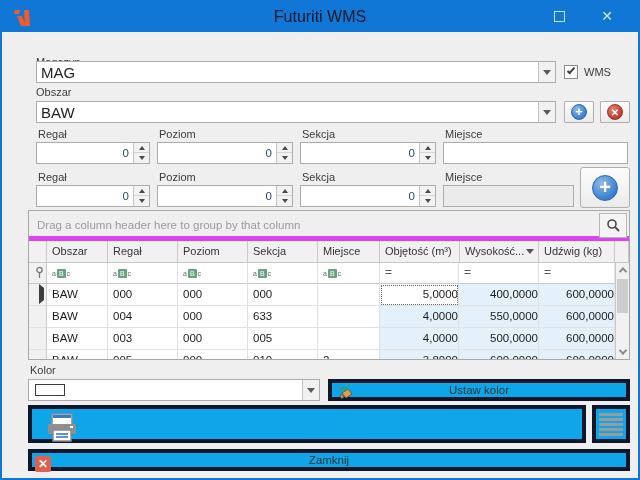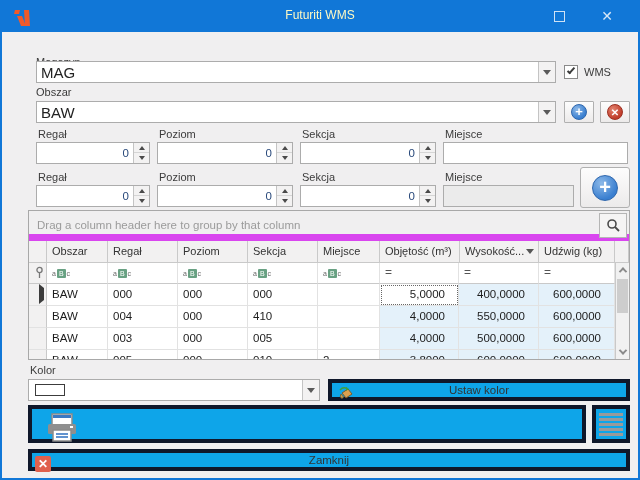--- a/index.html
+++ b/index.html
@@ -3,21 +3,21 @@
 <meta charset="utf-8">
 <style>
   * { margin:0; padding:0; box-sizing:border-box; }
   body { background:#888; font-family:"Liberation Sans", sans-serif; }
   .window { position:relative; width:640px; height:480px; background:#1177d7; overflow:hidden;
             font-family:"Liberation Sans", sans-serif; }
   .client { position:absolute; left:2px; top:32px; width:636px; height:446px; background:#f0eff0; }
 
   
   .titlebar { position:absolute; left:0; top:0; width:640px; height:32px; background:#1177d7; }
-  .title { position:absolute; left:0; right:0; top:8px; text-align:center; color:#fef9c3; font-size:12px; }
+  .title { position:absolute; left:0; right:0; top:8px; text-align:center; color:#0f172a; font-size:16px; }
   .logo { position:absolute; left:12px; top:6px; }
   .tb-btn { position:absolute; top:5px; width:26px; height:22px; display:flex; align-items:center; justify-content:center; }
   .btn-max { left:546px; }
   .btn-close { left:594px; }
   .max-glyph { width:11px; height:11px; border:1px solid #cfe2f5; }
   .close-glyph { color:#d9e8f7; font-size:14px; line-height:1; }
 
   
   .lbl { position:absolute; font-size:11px; color:#3b3b3b; }
   .combo { position:absolute; height:22px; background:#fff; border:1px solid #acacac; }
@@ -52,32 +52,32 @@
   .circle.red  { background:radial-gradient(circle at 35% 30%, #e2836f, #c13d2b 70%); border:1px solid #9c2f21; }
 
   .checkbox { position:absolute; width:14px; height:14px; background:#fff; border:1px solid #8a8a8a; }
   .checkmark { position:absolute; left:2px; top:2px; width:8px; height:4px;
                border-left:2px solid #3c3c3c; border-bottom:2px solid #3c3c3c; transform:rotate(-48deg); }
 
   
   .grid { position:absolute; left:28px; top:210px; width:602px; height:150px; background:#fff;
           border:1px solid #a8a8a8; overflow:hidden; }
   .group-panel { position:absolute; left:0; top:0; width:600px; height:30px; background:#f0eff0;
-                 border-bottom:7px solid #d946ef; }
+                 border-bottom:5px solid #d946ef; }
   .group-text { position:absolute; left:8px; top:8px; font-size:11.5px; color:#9b9b9b; }
   .search-btn { position:absolute; right:2px; top:2px; width:28px; height:25px; background:#f5f4f4;
                 border:1px solid #b5b5b5; display:flex; align-items:center; justify-content:center; }
   .g-row { position:absolute; left:0; display:flex; }
   .gh { height:22px; background:#f2f1f1; border-right:1px solid #c9c9c9; border-bottom:1px solid #c9c9c9;
         font-size:11px; color:#333; padding:4px 0 0 5px; position:relative; }
   .gf { height:21px; background:#fff; border-right:1px solid #e2e2e2; border-bottom:1px solid #c9c9c9;
         font-size:11px; color:#555; padding:3px 0 0 5px; position:relative; }
   .gd { height:22px; background:#fff; border-right:1px solid #e2e2e2; border-bottom:1px solid #e2e2e2;
         font-size:11.5px; color:#1c1c1c; padding:4px 0 0 5px; overflow:hidden; white-space:nowrap; }
-  .gd.num { text-align:right; padding-right:13px; padding-left:0; background:#e4f1fa; }
+  .gd.num { text-align:right; padding-right:0; padding-left:0; background:#e4f1fa; }
   .gd.focus { background:#fff; outline:1px dotted #666; outline-offset:-2px; }
   .ind { background:#f2f1f1 !important; border-right:1px solid #c9c9c9 !important; }
   .c-ind{width:18px;} .c-obs{width:61px;} .c-reg{width:70px;} .c-poz{width:70px;} .c-sek{width:70px;}
   .c-mie{width:62px;} .c-wys{width:79px;} .c-obj{width:80px;} .c-udz{width:76px;} .c-sb{width:14px;}
   .sort-desc { position:absolute; right:4px; top:8px; width:0; height:0;
                border-left:4px solid transparent; border-right:4px solid transparent; border-top:5px solid #555; }
   .abc { display:inline-flex; align-items:center; font-size:7px; color:#666; gap:1px; }
   .abc .mid { background:#69a183; color:#fff; padding:1px 2px; font-size:7px; border-radius:1px; }
   .eq { font-size:12px; color:#555; line-height:1; }
   .row-arrow { width:0; height:0; border-top:4px solid transparent; border-bottom:4px solid transparent;
@@ -318,21 +318,21 @@
       <div class="gd c-mie"></div>
       <div class="gd c-wys num focus">5,0000</div>
       <div class="gd c-obj num">400,0000</div>
       <div class="gd c-udz num">600,0000</div>
     </div>
     <div class="g-row" style="top:95px;">
       <div class="gd c-ind ind"></div>
       <div class="gd c-obs">BAW</div>
       <div class="gd c-reg">004</div>
       <div class="gd c-poz">000</div>
-      <div class="gd c-sek">410</div>
+      <div class="gd c-sek">633</div>
       <div class="gd c-mie"></div>
       <div class="gd c-wys num">4,0000</div>
       <div class="gd c-obj num">550,0000</div>
       <div class="gd c-udz num">600,0000</div>
     </div>
     <div class="g-row" style="top:117px;">
       <div class="gd c-ind ind"></div>
       <div class="gd c-obs">BAW</div>
       <div class="gd c-reg">003</div>
       <div class="gd c-poz">000</div>

